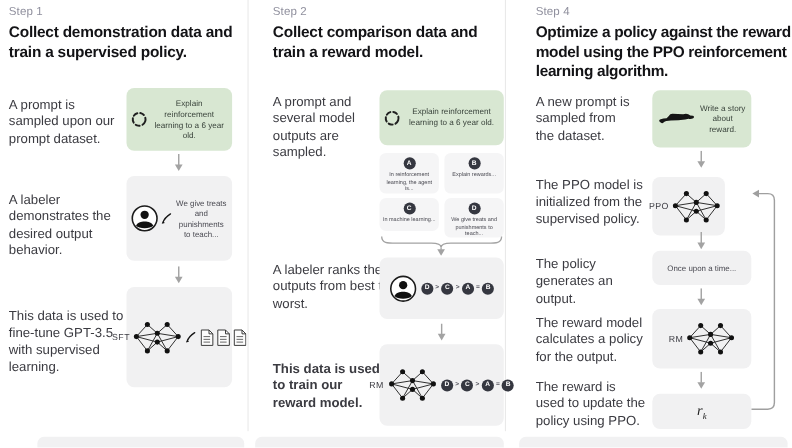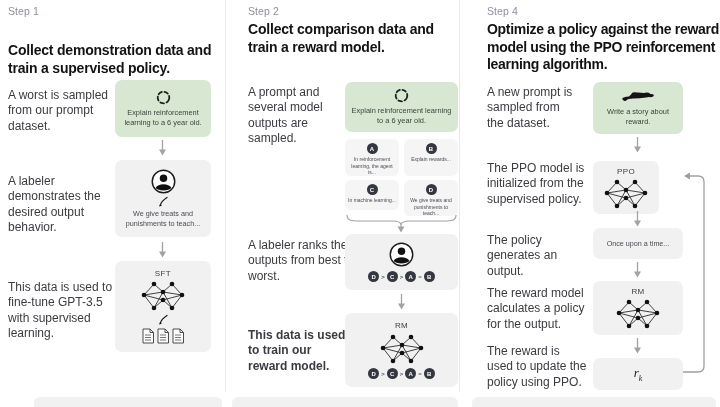--- a/index.html
+++ b/index.html
@@ -2,21 +2,21 @@
 <html><head>
 <meta charset="utf-8">
 <style>
   html,body{margin:0;padding:0;background:#ffffff;}
   #canvas{position:relative;width:720px;height:407px;background:#ffffff;overflow:hidden;
           font-family:"Liberation Sans",sans-serif;}
   .abs{position:absolute;}
   .step{font-size:10.5px;color:#8f8f9d;letter-spacing:0.1px;}
   .heading{font-weight:700;font-size:14px;line-height:1.25;letter-spacing:-0.2px;color:#131316;}
   .ann{font-size:12px;line-height:1.28;color:#3b3b41;}
-  .box{border-radius:7px;display:flex;flex-direction:column;align-items:center;justify-content:center;
+  .box{border-radius:7px;display:flex;flex-direction:row;align-items:center;justify-content:center;
        text-align:center;box-sizing:border-box;padding:5px 4px;gap:3px;}
   .green{background:#d8e7d2;}
   .gray{background:#f1f1f2;}
   .btext{font-size:7.4px;line-height:1.3;color:#38423a;}
   .gtext{font-size:7.2px;line-height:1.3;color:#4a4a52;}
   .mlabel{font-size:8px;color:#3c3c43;letter-spacing:0.4px;}
   .card{position:absolute;background:#f5f5f6;border-radius:6px;display:flex;flex-direction:column;
         align-items:center;padding:4px 3px;gap:2px;box-sizing:border-box;overflow:hidden;}
   .badge{width:11px;height:11px;border-radius:50%;background:#353740;color:#ffffff;font-size:6px;
          font-weight:700;display:flex;align-items:center;justify-content:center;flex:0 0 auto;}
@@ -31,23 +31,23 @@
 </style>
 </head>
 <body>
 
 <div id="canvas">
 
   <div class="abs vline" style="left:225px;top:0;height:392px;"></div>
   <div class="abs vline" style="left:459px;top:0;height:392px;"></div>
 
   <div class="abs step" style="left:8px;top:5px;">Step 1</div>
-  <div class="abs heading" style="left:8px;top:21px;width:214px;margin-top:21px;">Collect demonstration data and train a supervised policy.</div>
-
-  <div class="abs ann" style="left:8px;top:88px;width:102px;">A worst is sampled from our prompt dataset.</div>
+  <div class="abs heading" style="left:8px;top:21px;width:214px;">Collect demonstration data and train a supervised policy.</div>
+
+  <div class="abs ann" style="left:8px;top:88px;width:102px;">A prompt is sampled upon our prompt dataset.</div>
   <div class="abs ann" style="left:8px;top:174px;width:112px;">A labeler demonstrates the desired output behavior.</div>
   <div class="abs ann" style="left:8px;top:280px;width:118px;">This data is used to fine-tune GPT-3.5 with supervised learning.</div>
 
   <div class="abs box green" style="left:115px;top:80px;width:96px;height:57px;">
     <span>
   <svg width="15" height="15" viewBox="0 0 15 15" aria-hidden="true">
     <g transform="rotate(20 7.5 7.5)">
       <circle cx="7.5" cy="7.5" r="5.8" fill="none" stroke="#202020" stroke-width="1.8" stroke-dasharray="3.8 2.6" stroke-linecap="round"></circle>
     </g>
   </svg>

